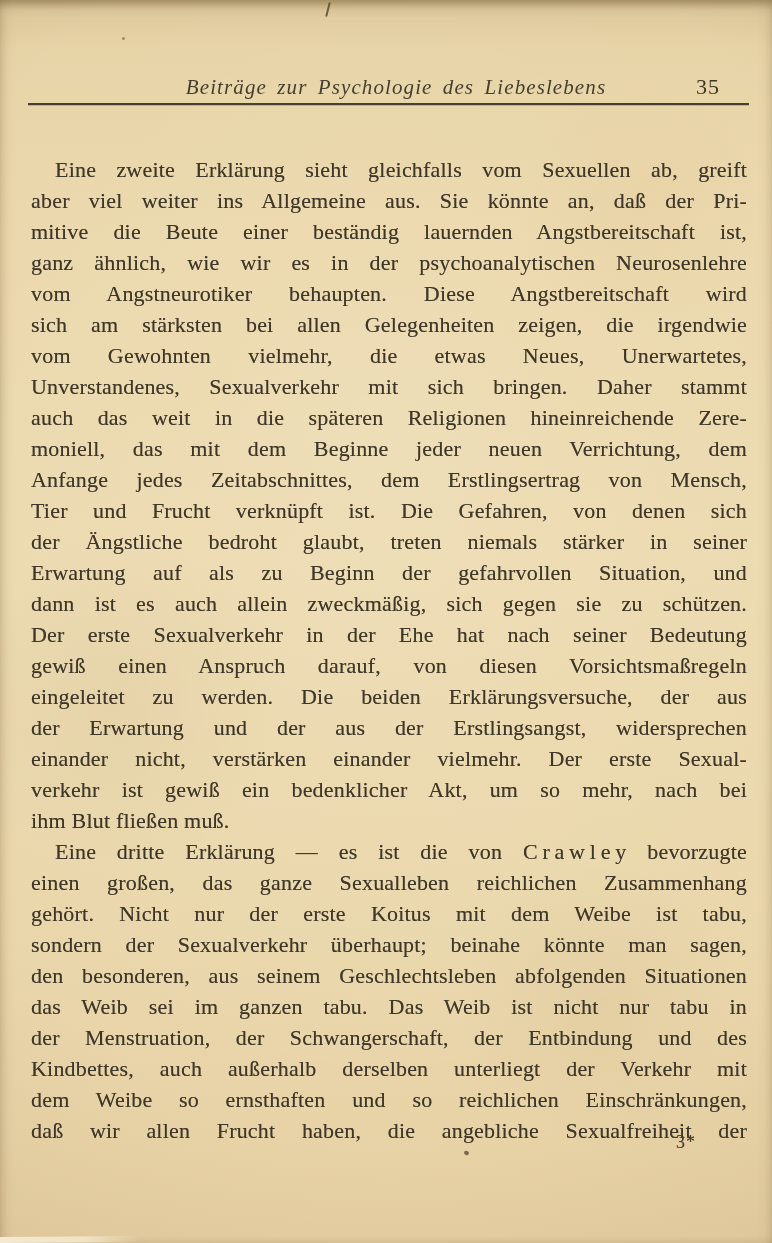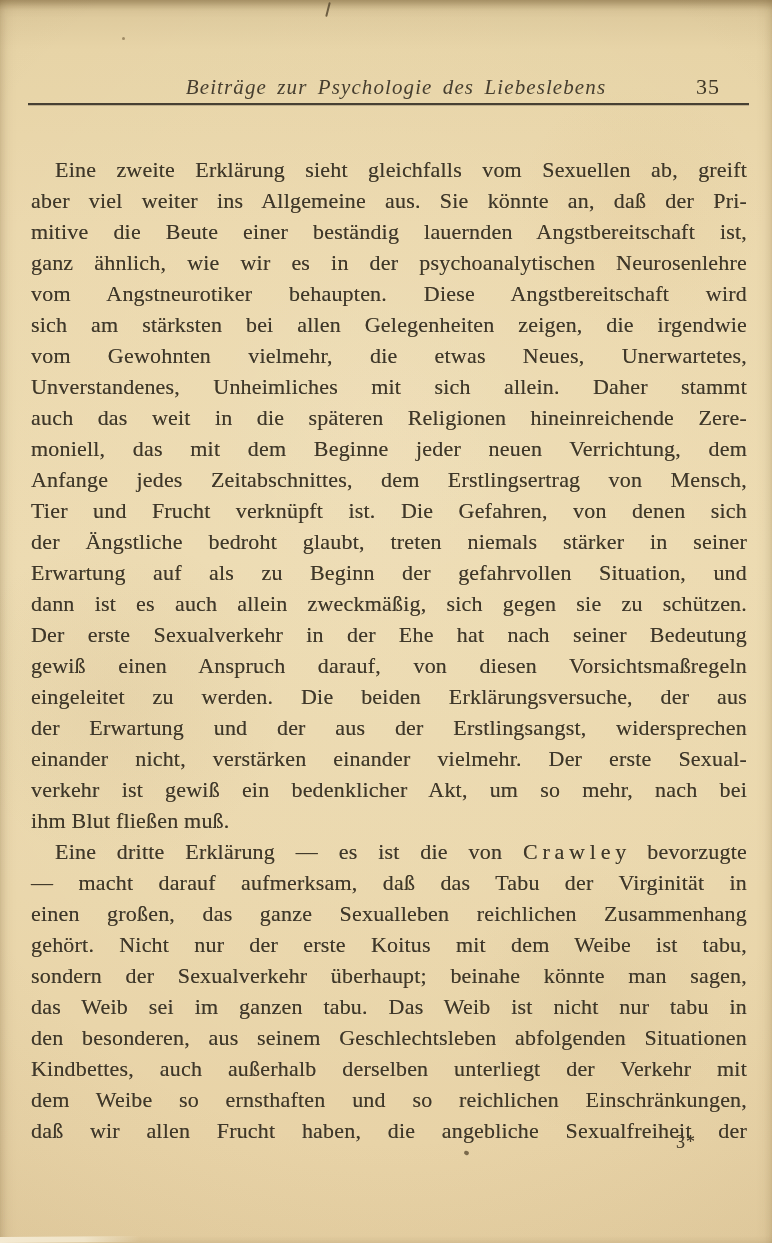--- a/index.html
+++ b/index.html
@@ -161,44 +161,44 @@
 
   <div class="textblock">
     <div>
       <div class="line indent">Eine zweite Erklärung sieht gleichfalls vom Sexuellen ab, greift</div>
       <div class="line">aber viel weiter ins Allgemeine aus. Sie könnte an, daß der Pri-</div>
       <div class="line">mitive die Beute einer beständig lauernden Angstbereitschaft ist,</div>
       <div class="line">ganz ähnlich, wie wir es in der psychoanalytischen Neurosenlehre</div>
       <div class="line">vom Angstneurotiker behaupten. Diese Angstbereitschaft wird</div>
       <div class="line">sich am stärksten bei allen Gelegenheiten zeigen, die irgendwie</div>
       <div class="line">vom Gewohnten vielmehr, die etwas Neues, Unerwartetes,</div>
-      <div class="line">Unverstandenes, Unheimliches mit sich allein. Daher stammt</div>
+      <div class="line">Unverstandenes, Sexualverkehr mit sich bringen. Daher stammt</div>
       <div class="line">auch das weit in die späteren Religionen hineinreichende Zere-</div>
       <div class="line">moniell, das mit dem Beginne jeder neuen Verrichtung, dem</div>
       <div class="line">Anfange jedes Zeitabschnittes, dem Erstlingsertrag von Mensch,</div>
       <div class="line">Tier und Frucht verknüpft ist. Die Gefahren, von denen sich</div>
       <div class="line">der Ängstliche bedroht glaubt, treten niemals stärker in seiner</div>
       <div class="line">Erwartung auf als zu Beginn der gefahrvollen Situation, und</div>
       <div class="line">dann ist es auch allein zweckmäßig, sich gegen sie zu schützen.</div>
       <div class="line">Der erste Sexualverkehr in der Ehe hat nach seiner Bedeutung</div>
       <div class="line">gewiß einen Anspruch darauf, von diesen Vorsichtsmaßregeln</div>
       <div class="line">eingeleitet zu werden. Die beiden Erklärungsversuche, der aus</div>
       <div class="line">der Erwartung und der aus der Erstlingsangst, widersprechen</div>
       <div class="line">einander nicht, verstärken einander vielmehr. Der erste Sexual-</div>
       <div class="line">verkehr ist gewiß ein bedenklicher Akt, um so mehr, nach bei</div>
       <div class="line par-end">ihm Blut fließen muß.</div>
     </div>
     <div>
       <div class="line indent">Eine dritte Erklärung — es ist die von C r a w l e y bevorzugte</div>
-      <div class="line">— macht darauf aufmerksam, daß das Tabu der Virginität in</div>
       <div class="line">einen großen, das ganze Sexualleben reichlichen Zusammenhang</div>
       <div class="line">gehört. Nicht nur der erste Koitus mit dem Weibe ist tabu,</div>
       <div class="line">sondern der Sexualverkehr überhaupt; beinahe könnte man sagen,</div>
+      <div class="line">den besonderen, aus seinem Geschlechtsleben abfolgenden Situationen</div>
       <div class="line">das Weib sei im ganzen tabu. Das Weib ist nicht nur tabu in</div>
-      <div class="line">den besonderen, aus seinem Geschlechtsleben abfolgenden Situationen</div>
+      <div class="line">der Menstruation, der Schwangerschaft, der Entbindung und des</div>
       <div class="line">Kindbettes, auch außerhalb derselben unterliegt der Verkehr mit</div>
       <div class="line">dem Weibe so ernsthaften und so reichlichen Einschränkungen,</div>
       <div class="line">daß wir allen Frucht haben, die angebliche Sexualfreiheit der</div>
     </div>
   </div>
 
   <div class="signature-mark">3*</div>
 
 </div>
 

